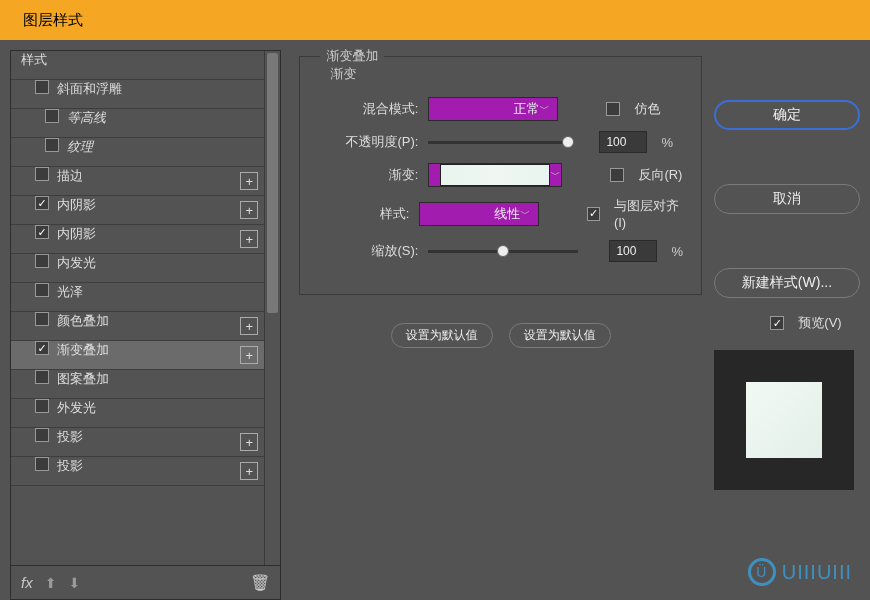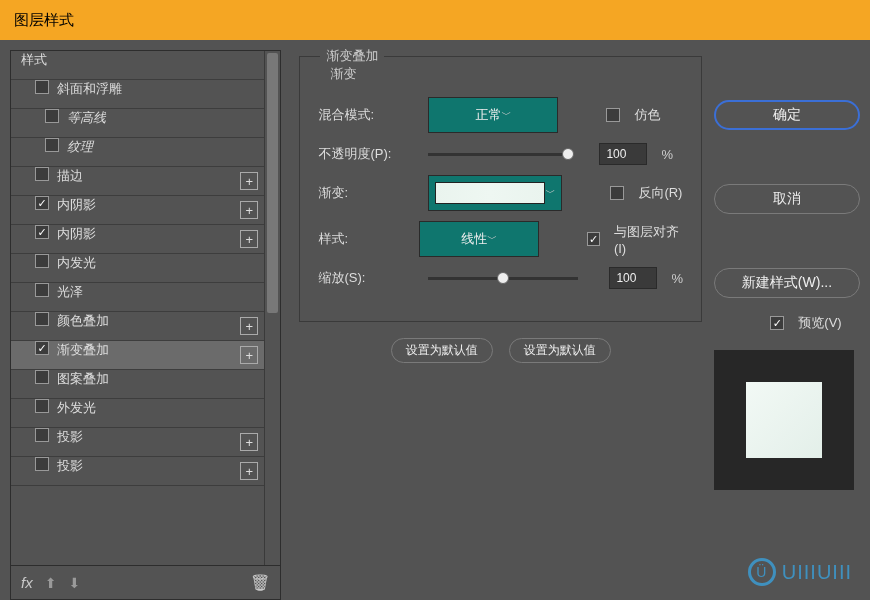--- a/index.html
+++ b/index.html
@@ -1,18 +1,18 @@
 <!DOCTYPE html>
 <html><head>
 <meta charset="utf-8">
 <style>
 * { box-sizing: border-box; margin: 0; padding: 0; font-family: "Microsoft YaHei", "PingFang SC", sans-serif; }
 body { background: #525252; width: 870px; height: 600px; overflow: hidden; }
 .window { width: 870px; height: 600px; background: #535353; display: flex; flex-direction: column; }
-.titlebar { background: #f5a623; height: 40px; display: flex; align-items: center; padding: 0 14px; color: #000; font-size: 15px; }
+.titlebar { background: #f5a623; height: 40px; display: flex; align-items: center; padding: 0 23px; color: #000; font-size: 15px; }
 .body { flex: 1; display: flex; padding: 10px 0 0 10px; gap: 12px; background: #535353; position: relative; }
 .left-panel { width: 275px; background: #535353; display: flex; flex-direction: column; border: 1px solid #2d2d2d; }
 .style-list { flex: 1; overflow-y: auto; position: relative; }
 .scrollbar-mock { position: absolute; right: 0; top: 0; bottom: 0; width: 16px; background: #535353; border-left: 1px solid #3a3a3a; }
 .scrollbar-thumb { position: absolute; top: 2px; left: 2px; right: 2px; height: 260px; background: #787878; border-radius: 2px; }
 .row { height: 29px; display: flex; align-items: flex-start; padding: 0 6px 16px 10px; color: #ddd; font-size: 13px; border-bottom: 1px solid #3d3d3d; position: relative; }
 .row.header { background: #535353; }
 .row.sub { padding-left: 34px; font-style: italic; }
 .row.lvl2 { padding-left: 24px; }
 .row.selected { background: #6b6b6b; }
@@ -20,34 +20,34 @@
 .chk.on { background: #3c3c3c; }
 .chk.on::after { content: "✓"; color: #fff; font-size: 11px; line-height: 1; }
 .row .plus { position: absolute; right: 22px; top: 5px; width: 18px; height: 18px; border: 1px solid #aaa; display: flex; align-items: center; justify-content: center; color: #ddd; font-size: 13px; cursor: pointer; }
 .left-footer { height: 34px; border-top: 1px solid #2d2d2d; display: flex; align-items: center; padding: 0 10px; gap: 12px; color: #c8c8c8; font-size: 15px; }
 .left-footer .spacer { flex: 1; }
 .center-panel { flex: 1; padding: 6px 0 0 6px; }
 .group-box { border: 1px solid #3a3a3a; padding: 18px 18px 22px 18px; position: relative; }
 .group-title { position: absolute; top: -10px; left: 20px; background: #535353; padding: 0 6px; color: #ccc; font-size: 13px; }
 .sub-title { position:absolute; top: 8px; left: 30px; color:#ccc; font-size:13px; }
 .form-row { display: flex; align-items: center; margin: 10px 0; gap: 10px; }
-.form-label { width: 100px; color: #ddd; font-size: 13px; }
-.select { width: 130px; height: 36px; background: #0f766e; border: 1px solid #2a2a2a; color: #eee; font-size: 13px; padding: 0 8px; display: flex; align-items: center; justify-content: center; cursor: pointer; }
+.form-label { width: 100px; text-align: right; color: #ddd; font-size: 13px; }
+.select { width: 130px; height: 24px; background: #a21caf; border: 1px solid #2a2a2a; color: #eee; font-size: 13px; padding: 0 8px; display: flex; align-items: center; justify-content: flex-end; cursor: pointer; }
 .select .arrow { font-size: 10px; color: #ccc; }
 .grad-swatch { width: 110px; height: 22px; background: linear-gradient(90deg, #eaf4ee 0%, #eef7f2 50%, #eaf4ee 100%); border: 1px solid #222; }
 .slider { width: 140px; height: 20px; position: relative; display:flex; align-items:center; }
 .slider-track { width: 100%; height: 3px; background: #333; }
 .slider-thumb { position: absolute; top: 4px; width: 12px; height: 12px; border-radius: 50%; background: #eee; border: 1px solid #666; transform: translateX(-50%); }
 .num-input { width: 48px; height: 22px; background: #3a3a3a; border: 1px solid #2a2a2a; color: #eee; font-size: 12px; text-align: left; padding: 0 6px; display:flex; align-items:center;margin-left:21px; }
 .unit { color: #ccc; font-size: 13px; margin-left: 4px; }
 .inline-chk { display: flex; align-items: center; gap: 6px; color: #ddd; font-size: 13px; padding-left: 38px; }
 .btn-sm { padding: 3px 14px; background: #535353; border: 1px solid #7a7a7a; border-radius: 14px; color: #eee; font-size: 12px; cursor: pointer; }
 .angle-dial { width: 38px; height: 38px; border: 1px solid #999; border-radius: 50%; position: relative; background: #4a4a4a; margin-left:4px;}
 .angle-dial::after { content:""; position:absolute; width:14px; height:1.5px; background:#ddd; top:50%; left:50%; transform-origin:left center; transform: rotate(45deg); }
-.btn-row { display: flex; gap: 16px; justify-content: center; margin-top: 16px; }
+.btn-row { display: flex; gap: 16px; justify-content: center; margin-top: 28px; }
 .right-panel { width: 158px; padding: 6px 10px 0 0; display: flex; flex-direction: column; gap: 10px; }
 .btn-main { height: 30px; border-radius: 16px; border: 1px solid #7a7a7a; background: #535353; color: #eee; font-size: 14px; display: flex; align-items: center; justify-content: center; cursor: pointer; margin-top: 44px; }
 .btn-main.primary { border: 2px solid #3b6fd6; }
 .preview-box { margin-top: 8px; width: 140px; height: 140px; background: #272727; display: flex; align-items: center; justify-content: center; }
 .preview-swatch { width: 76px; height: 76px; background: linear-gradient(135deg, #f2f9f5, #e3efe9); }
 .watermark { position:absolute; right:18px; bottom:14px; color:#3c9bd1; font-size:20px; letter-spacing:1px; opacity:.85; display:flex; align-items:center; gap:6px; }
 .watermark .circ { width:28px;height:28px;border:3px solid #3c9bd1;border-radius:50%;display:flex;align-items:center;justify-content:center;font-size:14px;}
 .fx-txt{font-style:italic;font-size:15px;}
 .arrow-ic{font-size:14px;color:#9a9a9a;cursor:pointer;}
 .trash-ic{cursor:pointer; font-size:16px;}

